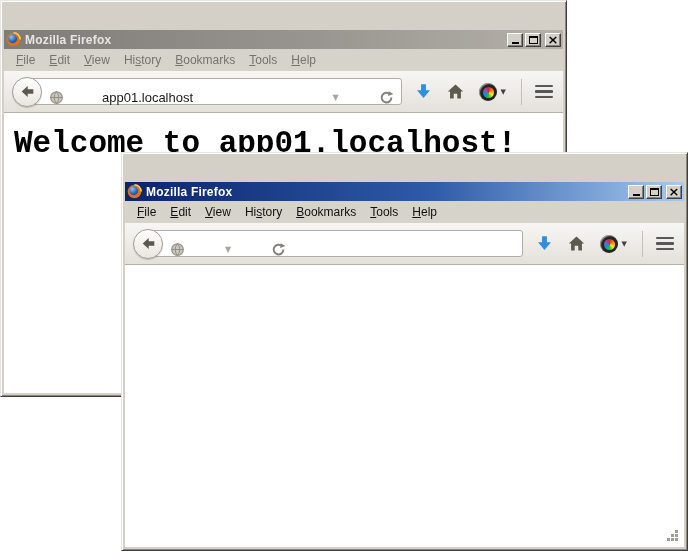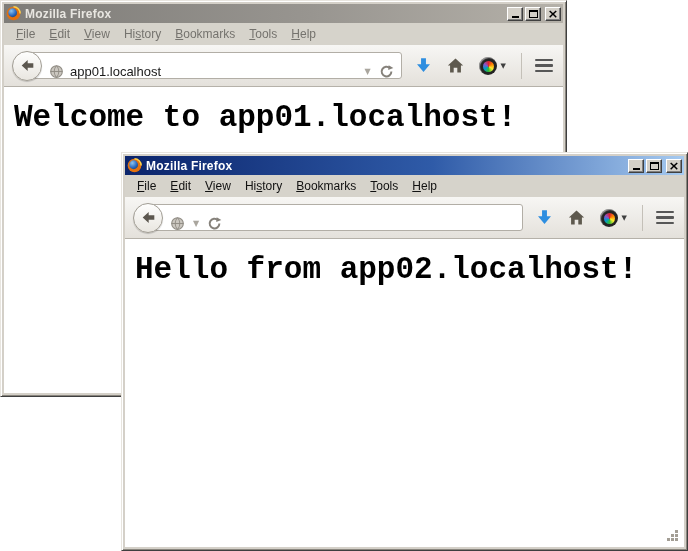--- a/index.html
+++ b/index.html
@@ -24,20 +24,21 @@
   }
   #window1 { left: 0px; top: 0px; width: 567px; height: 397px; z-index: 1; }
   #window2 { left: 121px; top: 152px; width: 567px; height: 399px; z-index: 2; }
 
   .titlebar {
     height: 19px;
     display: flex;
     align-items: center;
     padding: 1px 2px 1px 2px;
     flex: none;
+    margin-top: 26px;
   }
   .window.active   .titlebar { background: linear-gradient(to right, #0b246b, #2f5ba8 55%, #a6caf0); }
   .window.inactive .titlebar { background: linear-gradient(to right, #7e7c78, #989590 55%, #b5b1a9); }
 
   .fx-logo { width: 15px; height: 15px; margin-right: 4px; flex: none; }
   .title-text {
     flex: 1;
     font-size: 12px;
     font-weight: bold;
     letter-spacing: 0.2px;
@@ -108,20 +109,21 @@
   .urlbar {
     flex: 1;
     height: 27px;
     margin-left: -15px;
     background: #ffffff;
     border: 1px solid #b2aea6;
     border-radius: 3px;
     display: flex; align-items: center;
     padding: 11px 7px 0 21px;
     min-width: 0;
+    gap: 32px;
   }
   .url-text {
     flex: 1;
     font-size: 13px;
     color: #1a1a1a;
     white-space: nowrap; overflow: hidden;
     margin-left: 6px;
   }
   .url-drop {
     font-size: 8px;
@@ -332,16 +334,15 @@
       <span class="toolbar-sep"></span>
       <span class="hamburger">
           <i></i>
           <i></i>
           <i></i>
         </span>
     </span>
   </div>
 
   <div class="content">
-    <h1>Hello from app02.localhost!</h1>
     <span class="grip"></span>
   </div>
 </div>
 
 </body></html>

